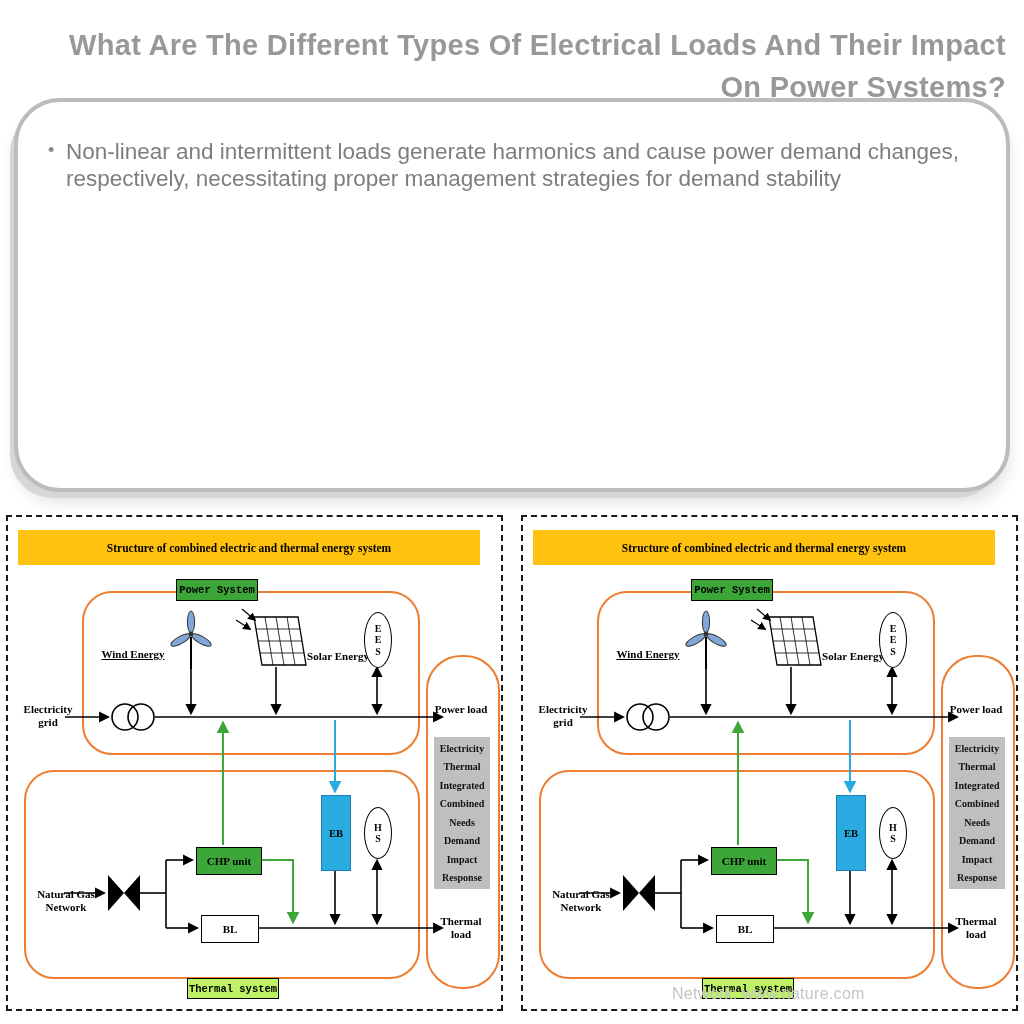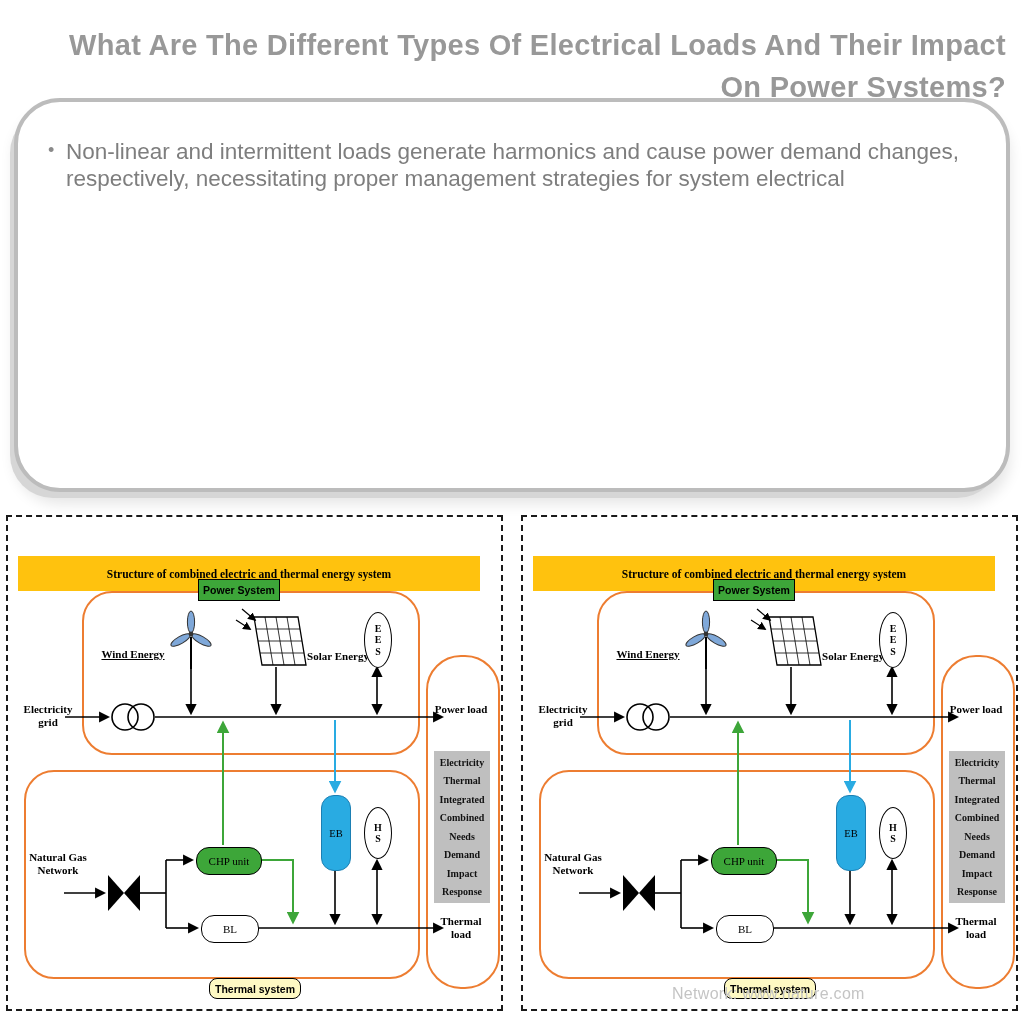--- a/index.html
+++ b/index.html
@@ -27,83 +27,82 @@
 
   .figure{position:absolute;left:6px;top:515px;width:1012px;height:502px;}
   .panel-slot{position:absolute;top:0;width:497px;height:496px;}
   #slot1{left:0;}
   #slot2{left:515px;}
   .panel{position:relative;width:493px;height:492px;border:2px dashed #1a1a1a;background:#fff;}
 
   .yellow-bar{
     position:absolute;left:10px;top:13px;width:462px;height:35px;background:#FFC20E;
     display:flex;align-items:center;justify-content:center;
-    font-family:"Liberation Serif",serif;font-weight:700;font-size:11.5px;color:#000;margin-top:26px;
+    font-family:"Liberation Serif",serif;font-weight:700;font-size:11.5px;color:#000;
   }
   .orect{position:absolute;border:2px solid #ED7D31;border-radius:30px;background:transparent;}
   .top-rect{left:74px;top:74px;width:334px;height:160px;}
   .low-rect{left:16px;top:253px;width:392px;height:205px;}
   .capsule{left:418px;top:138px;width:70px;height:330px;border-radius:35px;}
 
   .conn{position:absolute;left:0;top:0;width:493px;height:492px;}
 
   .tag{
     position:absolute;display:flex;align-items:center;justify-content:center;
-    font-family:Liberation Sans, sans-serif;font-weight:700;font-size:10.5px;color:#000;
+    font-family:Liberation Mono, monospace;font-weight:700;font-size:10.5px;color:#000;
     border:1px solid #000;
-    margin-left:22px;
   }
   .power-system{left:168px;top:62px;width:80px;height:20px;background:#3DA639;}
-  .thermal-tag{left:179px;top:461px;width:90px;height:19px;background:#fef9c3;border-radius:8px;}
+  .thermal-tag{left:179px;top:461px;width:90px;height:19px;background:#bef264;}
 
   .lbl{
     position:absolute;font-family:"Liberation Serif",serif;font-weight:700;
     font-size:11px;color:#000;text-align:center;line-height:1.2;
   }
   .wind-lbl{left:84px;top:131px;width:82px;text-decoration:underline;}
   .solar-lbl{left:296px;top:133px;width:68px;}
   .egrid-lbl{left:10px;top:186px;width:60px;}
   .pload-lbl{left:424px;top:186px;width:58px;}
   .tload-lbl{left:424px;top:398px;width:58px;}
-  .ngas-lbl{left:18px;top:334px;width:64px;}
+  .ngas-lbl{left:18px;top:371px;width:64px;padding-left:8px;}
 
   .oval{
     position:absolute;border:1.6px solid #000;border-radius:50%;background:#fff;
     display:flex;flex-direction:column;align-items:center;justify-content:center;
     font-family:"Liberation Serif",serif;font-weight:700;font-size:10px;line-height:1.15;color:#000;
   }
   .ees-oval{left:356px;top:95px;width:26px;height:54px;}
   .hs-oval{left:356px;top:290px;width:26px;height:50px;}
 
   .box{
     position:absolute;display:flex;align-items:center;justify-content:center;
-    font-family:"Liberation Serif",serif;font-weight:400;font-size:11px;color:#000;border-radius:13px;
+    font-family:"Liberation Serif",serif;font-weight:700;font-size:11px;color:#000;
   }
   .chp-box{left:188px;top:330px;width:64px;height:26px;background:#3DA639;border:1.4px solid #000;}
   .bl-box{left:193px;top:398px;width:56px;height:26px;background:#fff;border:1.4px solid #000;}
   .eb-box{left:313px;top:278px;width:28px;height:74px;background:#29ABE2;border:1px solid #1b7fb3;font-size:10.5px;}
 
   .graybox{
-    position:absolute;left:426px;top:234px;width:56px;height:152px;background:#BFBFBF;
+    position:absolute;left:426px;top:220px;width:56px;height:152px;background:#BFBFBF;
     display:flex;flex-direction:column;align-items:center;justify-content:space-around;
     font-family:"Liberation Serif",serif;font-weight:700;font-size:10px;color:#111;text-align:center;
     padding:2px 0;box-sizing:border-box;
   }
   .watermark{
     position:absolute;left:666px;top:470px;font-size:16px;color:#c4c4c4;letter-spacing:.3px;
   }
 </style>
 </head>
 <body>
 
 <div class="title">What Are The Different Types Of Electrical Loads And Their Impact On Power Systems?</div>
 
 <div class="bubble"></div>
 <ul class="bullets">
-  <li>Non-linear and intermittent loads generate harmonics and cause power demand changes, respectively, necessitating proper management strategies for system electrical</li>
+  <li>Non-linear and intermittent loads generate harmonics and cause power demand changes, respectively, necessitating proper management strategies for demand stability</li>
 </ul>
 
 <div class="figure">
   <div class="panel-slot" id="slot1">
   <div class="panel">
     <div class="yellow-bar">Structure of combined electric and thermal energy system</div>
 
     <div class="orect top-rect"></div>
     <div class="orect low-rect"></div>
     <div class="orect capsule"></div>

